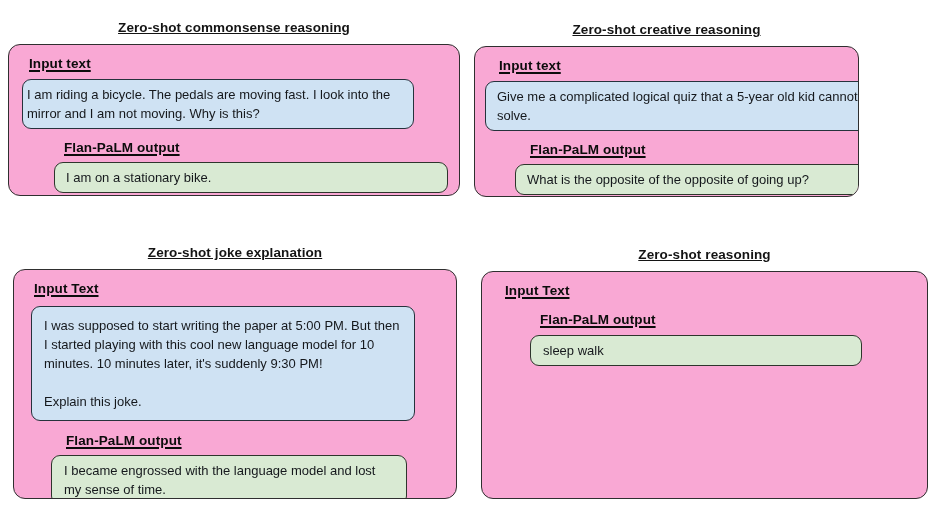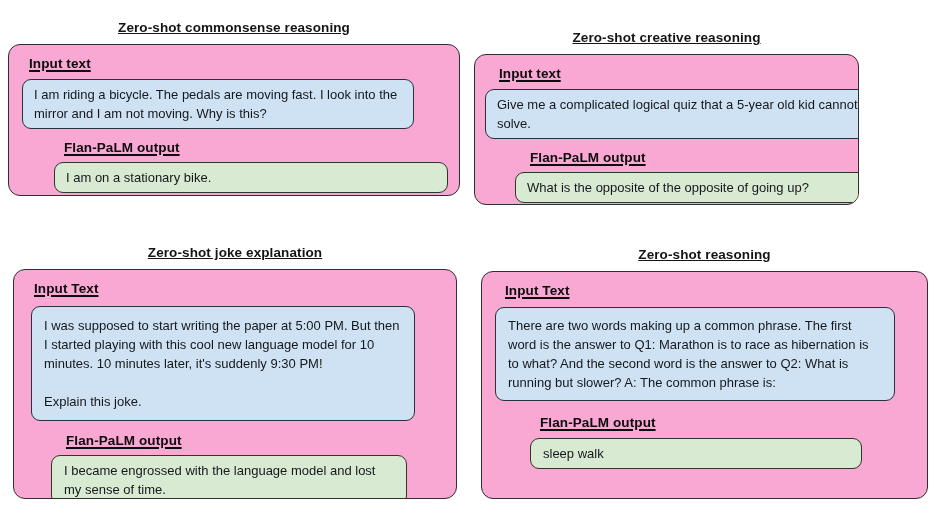--- a/index.html
+++ b/index.html
@@ -41,26 +41,26 @@
     border-radius: 9px;
     white-space: pre-line;
   }
   .input-bubble  { background: #cfe2f3; border: 1.6px solid #26323c; }
   .output-bubble { background: #d9ead3; border: 1.6px solid #2e352c; }
 
   
   .q1 { left: 8px;   top: 20px;  width: 452px; }
   .q1 .panel { height: 152px; }
   .q1 .input-label   { margin: 11px 0 0 20px; }
-  .q1 .input-bubble  { margin: 8px 0 0 13px;  width: 392px; padding: 5px 11px; }
+  .q1 .input-bubble  { margin: 8px 0 0 13px;  width: 392px; padding: 5px 4px; }
   .q1 .output-label  { margin: 11px 0 0 55px; }
   .q1 .output-bubble { margin: 7px 0 0 45px;  width: 394px; padding: 5px 11px; }
 
   
-  .q2 { left: 474px; top: 30px;  width: 385px; }
+  .q2 { left: 474px; top: 22px;  width: 385px; }
   .q2 .panel { height: 151px; }
   .q2 .input-label   { margin: 11px 0 0 24px; }
   .q2 .input-bubble  { margin: 8px 0 0 10px;  width: 392px; padding: 5px 11px; }
   .q2 .output-label  { margin: 11px 0 0 55px; }
   .q2 .output-bubble { margin: 7px 0 12px 40px;  width: 380px; padding: 5px 11px; }
 
   
   .q3 { left: 13px;  top: 245px; width: 444px; }
   .q3 .panel { height: 230px; }
   .q3 .input-label   { margin: 11px 0 0 20px; }
@@ -108,17 +108,16 @@
 Explain this joke.</div>
     <div class="io-label output-label">Flan-PaLM output</div>
     <div class="bubble output-bubble">I became engrossed with the language model and lost my sense of time.</div>
   </div>
 </div>
 
 <div class="quadrant q4">
   <div class="panel-title">Zero-shot reasoning</div>
   <div class="panel">
     <div class="io-label input-label">Input Text</div>
-    <div class="bubble input-bubble">There are two words making up a common phrase. The first word is the answer to Q1: Marathon is to race as hibernation is to what? And the second word is the answer to Q2: What is running but slower? A: The common phrase is:</div>
     <div class="io-label output-label">Flan-PaLM output</div>
     <div class="bubble output-bubble">sleep walk</div>
   </div>
 </div>
 
 </body></html>

